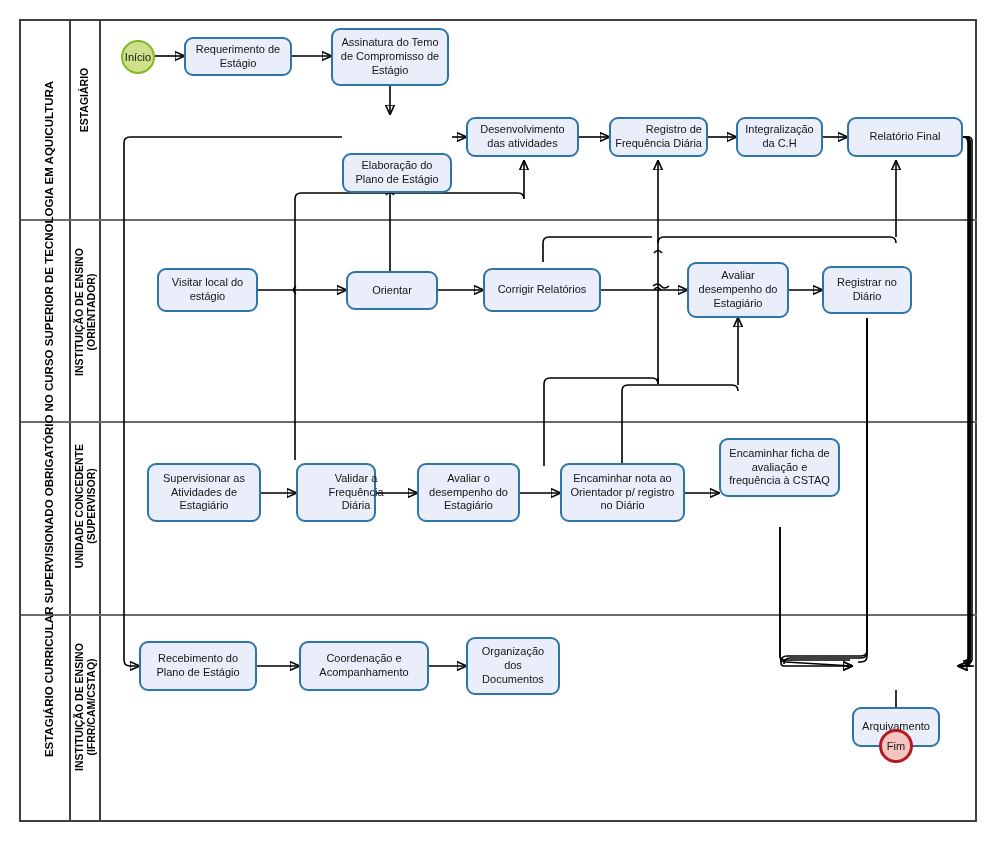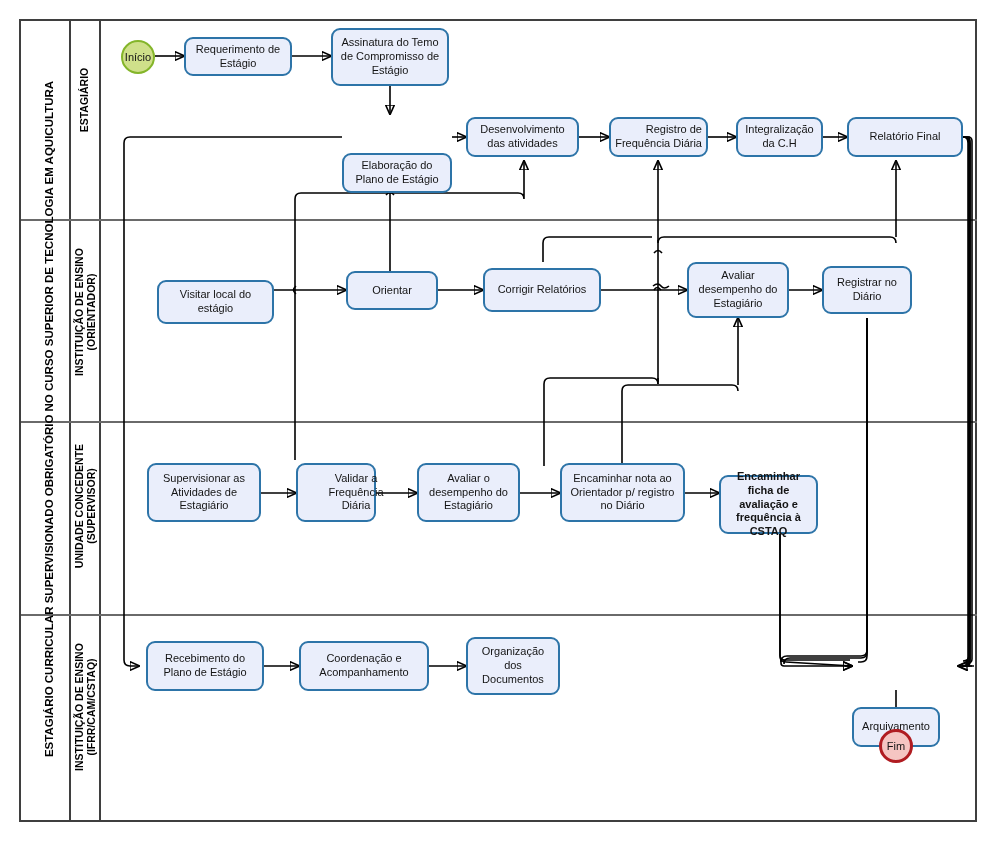--- a/index.html
+++ b/index.html
@@ -243,41 +243,41 @@
   <div class="node" style="left:342px; top:117px; width:110px; height:40px;margin-top:36px;">Elaboração do Plano de Estágio</div>
 
   <div class="node" style="left:466px; top:117px; width:113px; height:40px;">Desenvolvimento das atividades</div>
 
   <div class="node" style="left:609px; top:117px; width:99px; height:40px;text-align:right;">Registro de Frequência Diária</div>
 
   <div class="node" style="left:736px; top:117px; width:87px; height:40px;">Integralização da C.H</div>
 
   <div class="node" style="left:847px; top:117px; width:116px; height:40px;">Relatório Final</div>
 
-  <div class="node" style="left:157px; top:280px; width:117px; height:44px;text-align:center;">Visitar local do estágio</div>
+  <div class="node" style="left:157px; top:268px; width:101px; height:44px;text-align:center;">Visitar local do estágio</div>
 
   <div class="node" style="left:346px; top:271px; width:92px; height:39px;">Orientar</div>
 
   <div class="node" style="left:483px; top:268px; width:118px; height:44px;">Corrigir Relatórios</div>
 
   <div class="node" style="left:687px; top:262px; width:102px; height:56px;">Avaliar desempenho do Estagiário</div>
 
   <div class="node" style="left:822px; top:266px; width:90px; height:48px;">Registrar no Diário</div>
 
   <div class="node" style="left:147px; top:463px; width:114px; height:59px;">Supervisionar as Atividades de Estagiário</div>
 
   <div class="node" style="left:296px; top:463px; width:80px; height:59px;padding-left:44px;">Validar  a Frequência Diária</div>
 
   <div class="node" style="left:417px; top:463px; width:103px; height:59px;">Avaliar o desempenho do Estagiário</div>
 
   <div class="node" style="left:560px; top:463px; width:125px; height:59px;">Encaminhar nota ao Orientador p/ registro no Diário</div>
 
-  <div class="node" style="left:719px; top:475px; width:99px; height:59px;font-weight:bold;">Encaminhar ficha de avaliação e frequência à CSTAQ</div>
-
-  <div class="node" style="left:146px; top:641px; width:118px; height:50px;">Recebimento do Plano de Estágio</div>
+  <div class="node" style="left:719px; top:438px; width:121px; height:59px;">Encaminhar ficha de avaliação e frequência à CSTAQ</div>
+
+  <div class="node" style="left:139px; top:641px; width:118px; height:50px;">Recebimento do Plano de Estágio</div>
 
   <div class="node" style="left:299px; top:641px; width:130px; height:50px;">Coordenação e Acompanhamento</div>
 
   <div class="node" style="left:466px; top:637px; width:94px; height:58px;">Organização dos Documentos</div>
 
   <div class="node" style="left:852px; top:667px; width:88px; height:40px;margin-top:40px;">Arquivamento</div>
 
   <div class="terminator term-end" style="left:879px; top:729px; width:34px; height:34px;">Fim</div>
 
 </div>

